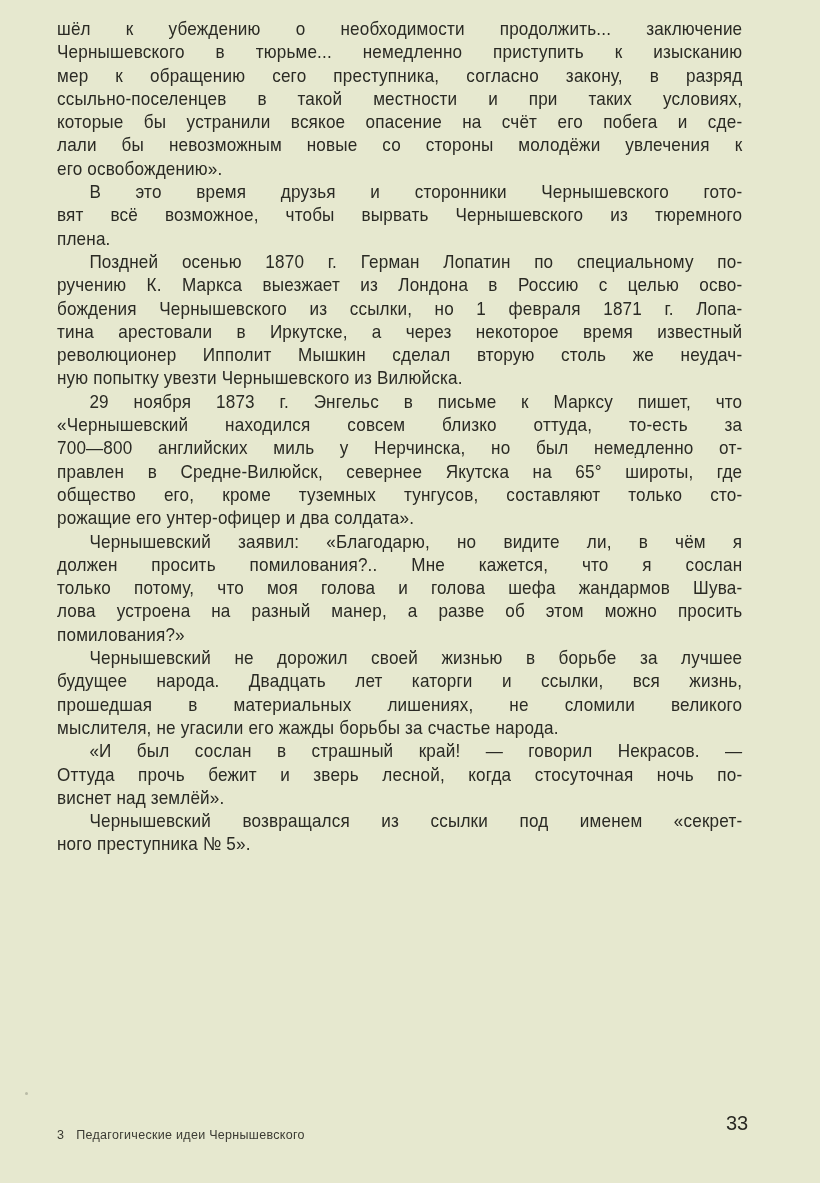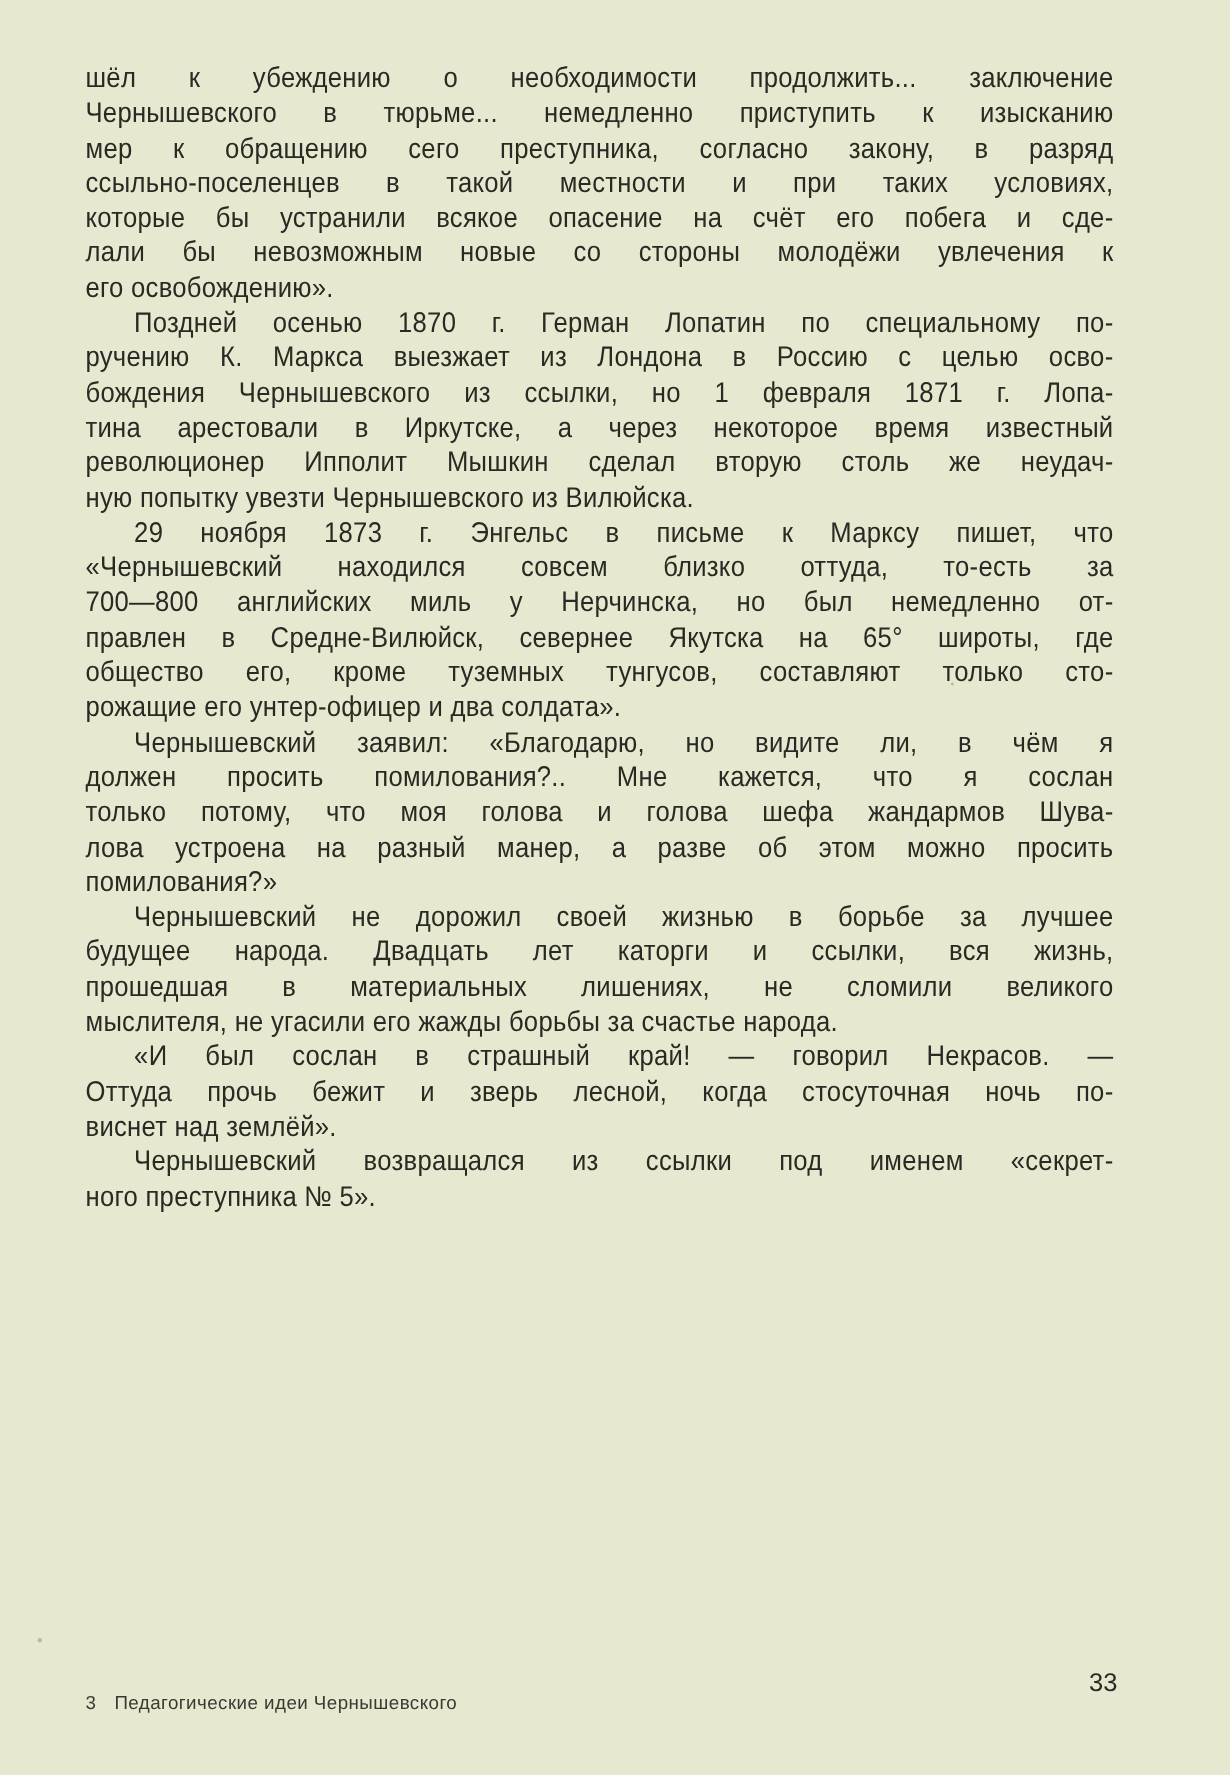--- a/index.html
+++ b/index.html
@@ -8,40 +8,39 @@
     background: #e6e8cf;
     overflow: hidden;
     position: relative;
     font-family: "Liberation Sans Narrow", "Liberation Sans", sans-serif;
     color: #2a2a24;
   }
   .page {
     position: absolute;
     left: 57px; top: 17px;
     width: 686px;
-    margin-top: 24px;
   }
   .line {
     height: 23.3px;
     line-height: 23.3px;
     font-size: 19px;
     white-space: nowrap;
     text-align: justify;
     text-align-last: justify;
     letter-spacing: 0.2px;
     transform-origin: left center;
     transform: scaleX(0.9);
     width: 111%;
   }
   .line.last { text-align-last: left; }
   .line.indent { padding-left: 36px; box-sizing: border-box; }
   .page-number {
     position: absolute;
     left: 726px; top: 1112px;
-    font-size: 17px;
+    font-size: 20px;
     color: #2a2a24;
   }
   .footer {
     position: absolute;
     left: 57px; top: 1128px;
     font-size: 12.5px;
     color: #3a3a32;
     letter-spacing: 0.3px;
     text-align: right;
   }
@@ -56,20 +55,25 @@
 
 <div class="page" id="page-body">
     <div>
       <div class="line">шёл к убеждению о необходимости продолжить... заключение</div>
       <div class="line">Чернышевского в тюрьме... немедленно приступить к изысканию</div>
       <div class="line">мер к обращению сего преступника, согласно закону, в разряд</div>
       <div class="line">ссыльно-поселенцев в такой местности и при таких условиях,</div>
       <div class="line">которые бы устранили всякое опасение на счёт его побега и сде-</div>
       <div class="line">лали бы невозможным новые со стороны молодёжи увлечения к</div>
       <div class="line last">его освобождению».</div>
+    </div>
+    <div>
+      <div class="line indent">В это время друзья и сторонники Чернышевского гото-</div>
+      <div class="line">вят всё возможное, чтобы вырвать Чернышевского из тюремного</div>
+      <div class="line last">плена.</div>
     </div>
     <div>
       <div class="line indent">Поздней осенью 1870 г. Герман Лопатин по специальному по-</div>
       <div class="line">ручению К. Маркса выезжает из Лондона в Россию с целью осво-</div>
       <div class="line">бождения Чернышевского из ссылки, но 1 февраля 1871 г. Лопа-</div>
       <div class="line">тина арестовали в Иркутске, а через некоторое время известный</div>
       <div class="line">революционер Ипполит Мышкин сделал вторую столь же неудач-</div>
       <div class="line last">ную попытку увезти Чернышевского из Вилюйска.</div>
     </div>
     <div>

